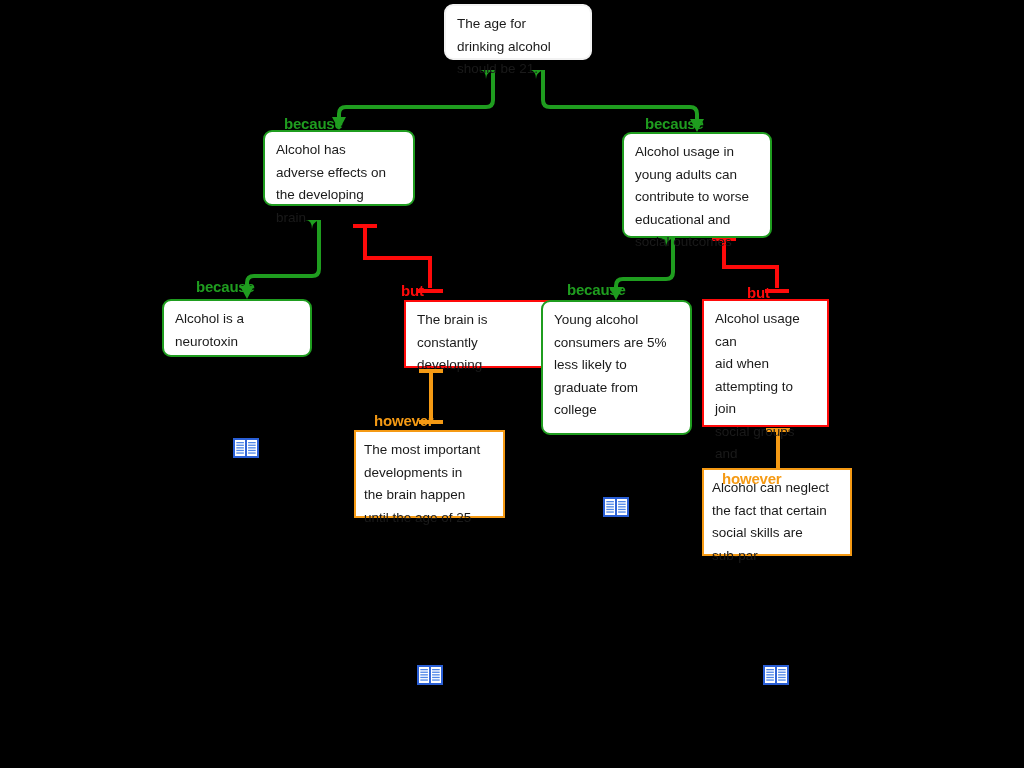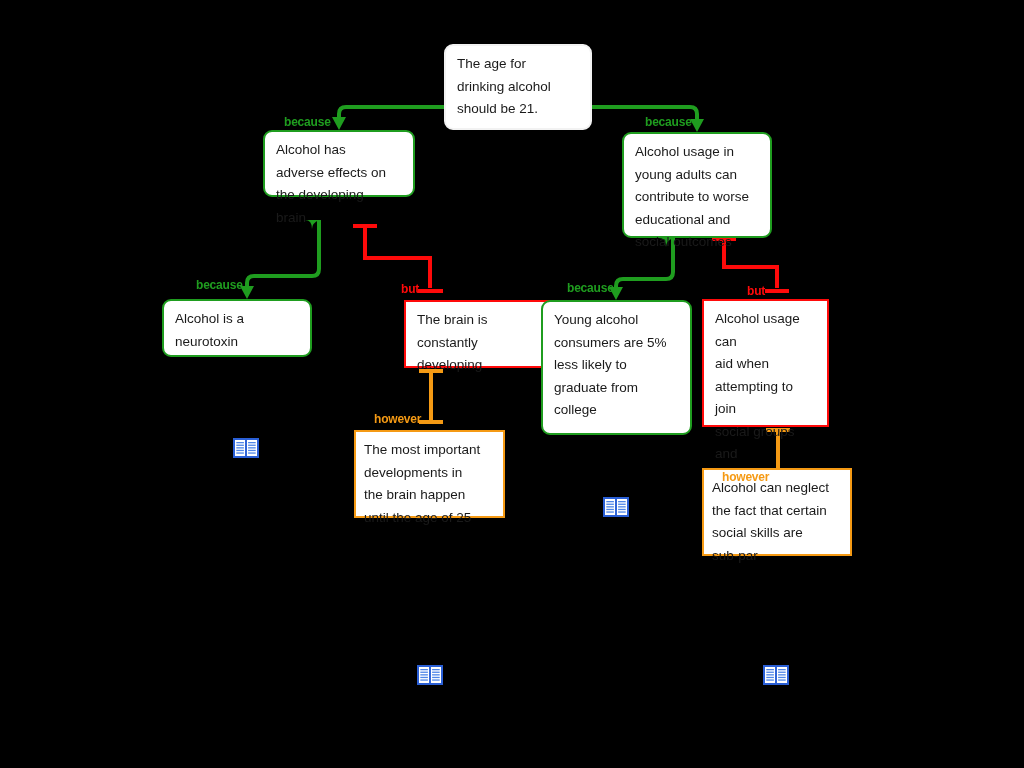--- a/index.html
+++ b/index.html
@@ -46,21 +46,21 @@
     border: 2.5px solid #ff0a0a;
     border-radius: 0px;
   }
   .node.orange {
     border: 2.5px solid #f59a14;
     border-radius: 0px;
     padding-left: 8px;
   }
   .edge-label {
     position: absolute;
-    font-size: 12px;
+    font-size: 15px;
     font-weight: bold;
     letter-spacing: -0.2px;
     z-index: 6;
     white-space: nowrap;
     text-align: center;
   }
   .edge-label.green { color: #1f9d1f; }
   .edge-label.red { color: #ff0a0a; }
   .edge-label.orange { color: #f59a14; }
   .book-icon {
@@ -117,25 +117,25 @@
       <line x1="419" y1="422" x2="443" y2="422" stroke="#f59a14" stroke-width="4"></line>
     </g>
 
     <g>
       <line x1="766" y1="430" x2="790" y2="430" stroke="#f59a14" stroke-width="4"></line>
       <line x1="778" y1="430" x2="778" y2="476" stroke="#f59a14" stroke-width="4"></line>
       <line x1="766" y1="478" x2="790" y2="478" stroke="#f59a14" stroke-width="4"></line>
     </g>
   </svg>
 
-  <div class="node root" style="left:444px;top:4px;width:148px;height:86px;margin-top:40px;">The age for
+  <div class="node root" style="left:444px;top:4px;width:148px;height:56px;">The age for
 drinking alcohol
 should be 21.</div>
 
-  <div class="node green" style="left:263px;top:130px;width:152px;height:67px;">Alcohol has
+  <div class="node green" style="left:263px;top:130px;width:152px;height:76px;">Alcohol has
 adverse effects on
 the developing
 brain</div>
 
   <div class="node green" style="left:622px;top:132px;width:150px;height:106px;">Alcohol usage in
 young adults can
 contribute to worse
 educational and
 social outcomes</div>
 

